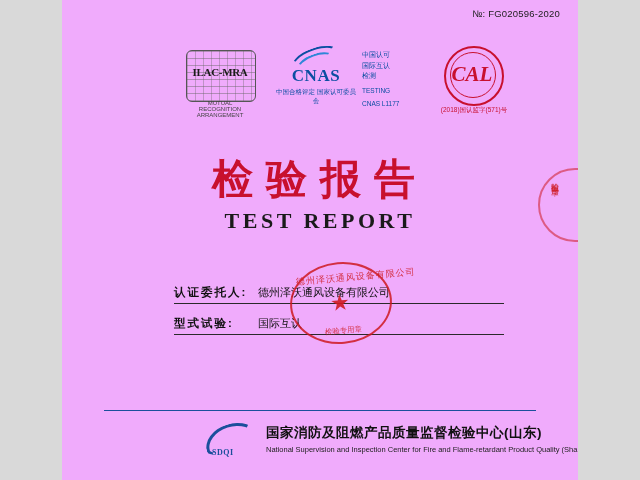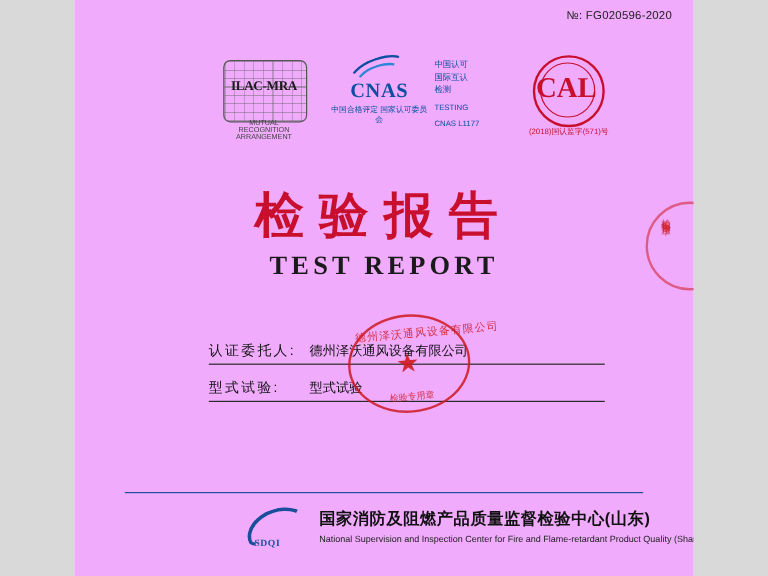--- a/index.html
+++ b/index.html
@@ -236,23 +236,24 @@
   }
   .cal .glyph {
     position: absolute;
     left: 16px;
     top: 2px;
     width: 56px;
     height: 56px;
     color: #c8102e;
     font-family: "Liberation Serif", serif;
     font-weight: bold;
-    font-size: 24px;
+    font-size: 21px;
     line-height: 56px;
     text-align: center;
+    font-style: italic;
   }
   .cal .note {
     position: absolute;
     left: 0;
     top: 62px;
     width: 92px;
     text-align: center;
     font-size: 6.5px;
     color: #c8102e;
     white-space: nowrap;
@@ -296,20 +297,21 @@
     height: 31px;
   }
   .field .lbl {
     position: absolute;
     left: 0;
     top: 3px;
     font-size: 11.5px;
     color: #111;
     letter-spacing: 2px;
     white-space: nowrap;
+    font-weight: bold;
   }
   .field .val {
     position: absolute;
     left: 84px;
     top: 3px;
     font-size: 11px;
     color: #111;
     white-space: nowrap;
   }
   .field .rule {
@@ -501,21 +503,21 @@
     <div class="title-en">TEST REPORT</div>
 
     <div class="fields">
       <div class="field">
         <div class="lbl">认证委托人:</div>
         <div class="val">德州泽沃通风设备有限公司</div>
         <div class="rule"></div>
       </div>
       <div class="field">
         <div class="lbl">型式试验:</div>
-        <div class="val">型式试验</div>
+        <div class="val">国际互认</div>
         <div class="rule"></div>
       </div>
     </div>
 
     <div class="stamp">
       <div class="arc">德州泽沃通风设备有限公司</div>
       <div class="star">★</div>
       <div class="arc-b">检验专用章</div>
     </div>
 

